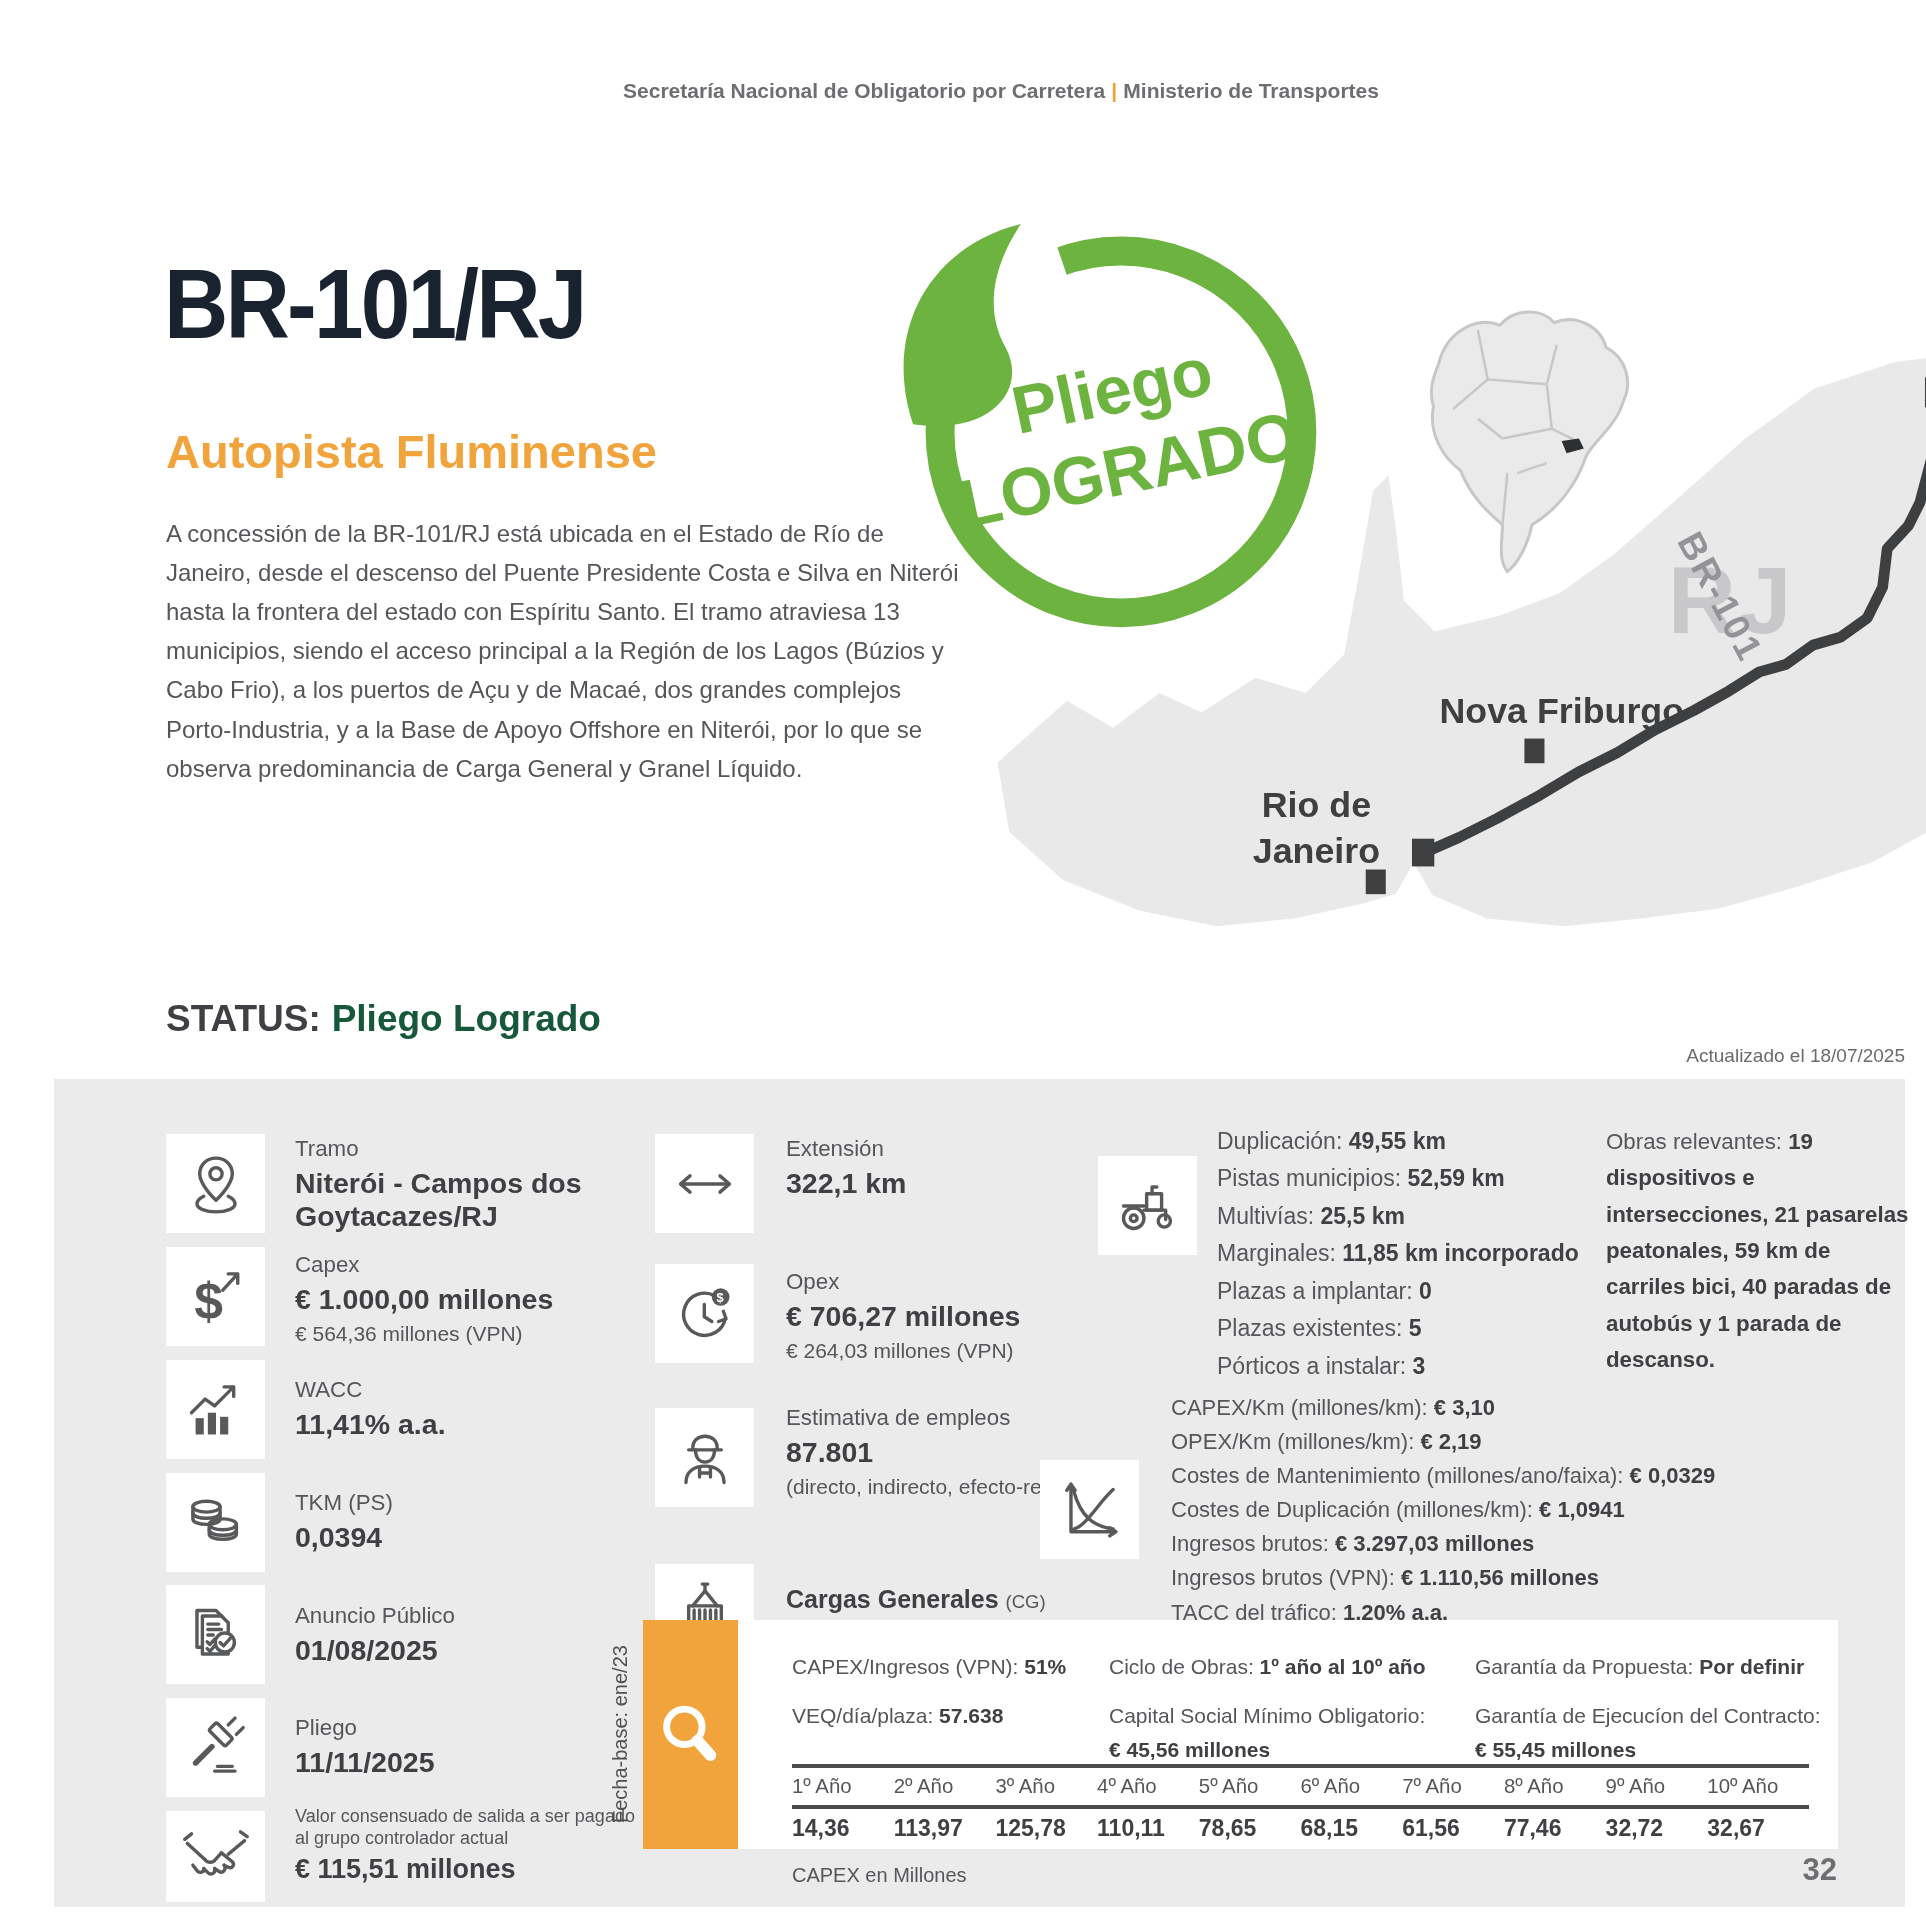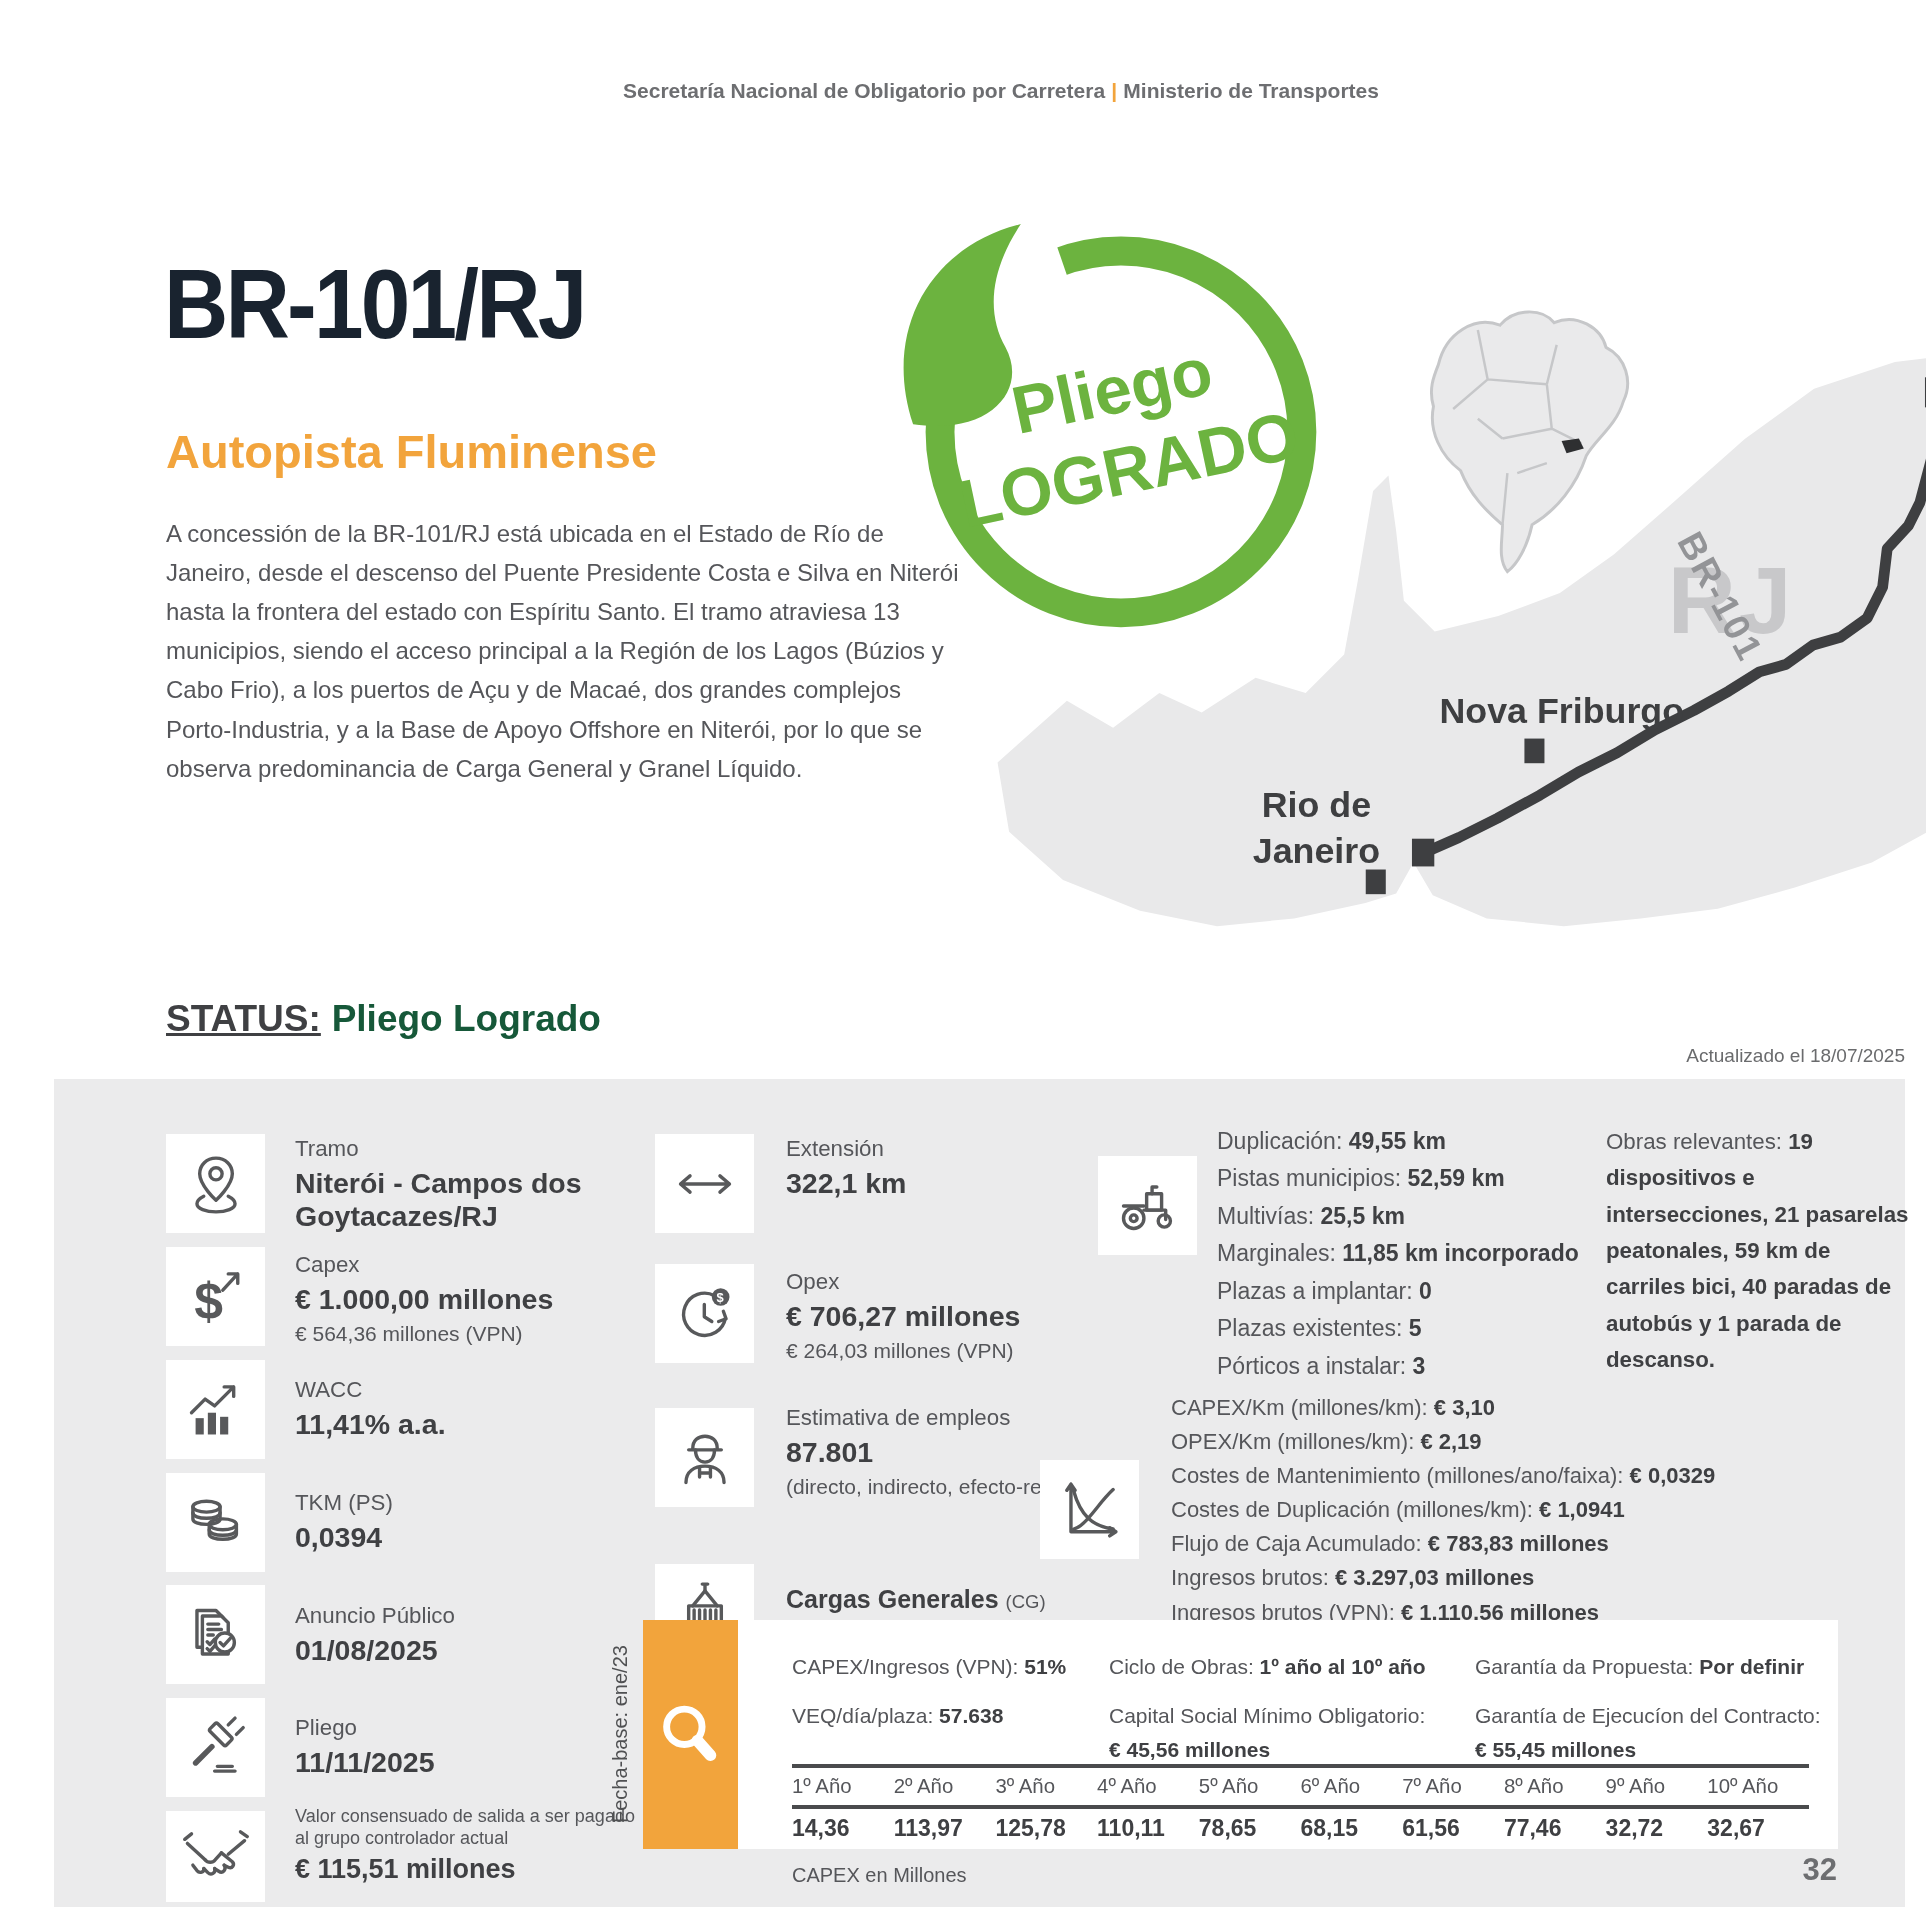--- a/index.html
+++ b/index.html
@@ -11,21 +11,21 @@
   .abs{position:absolute;}
 
   .header{top:79px;left:0;width:100%;text-align:center;font-size:21px;font-weight:700;color:#6D6E71;}
   .header .sep{color:#F2A43C;font-weight:700;padding:0 6.2px;}
 
   .title{left:164px;top:247px;font-size:99px;font-weight:800;color:#19232F;letter-spacing:-3.1px;transform:scaleX(.9);transform-origin:left top;white-space:nowrap;}
   .subtitle{left:166px;top:424px;font-size:47px;font-weight:700;color:#F2A43C;white-space:nowrap;}
   .description{left:166px;top:514px;width:799px;font-size:24px;line-height:1.63;color:#55565A;}
 
   .status{left:166px;top:998px;font-size:37px;font-weight:800;white-space:nowrap;}
-  .status .s-label{color:#3F4043;text-decoration:underline;}
+  .status .s-label{color:#3F4043;}
   .status .s-value{color:#165839;padding-left:10.8px;}
   .updated{top:1045px;right:97px;font-size:19px;color:#6A6B6D;}
 
   .panel{left:54px;top:1079px;width:1851px;height:828px;background:#EBEBEC;}
 
   .ibox{position:absolute;background:#ffffff;width:99px;height:99px;display:flex;align-items:center;justify-content:center;}
   .ibox svg{width:68px;height:68px;stroke:#58595B;fill:none;stroke-width:5;stroke-linecap:round;stroke-linejoin:round;}
   .ctext{position:absolute;line-height:1.16;}
   .lbl{font-size:22.3px;color:#55565A;margin-bottom:5.4px;}
   .val{font-size:28.5px;font-weight:700;color:#3F4043;}
@@ -285,21 +285,20 @@
       <path d="M22 12 V82 H88 M22 12 l-6 9 M22 12 l6 9 M88 82 l-9 -6 M88 82 l-9 6"></path>
       <path d="M26 22 C36 58 54 74 84 78"></path>
       <path d="M26 78 C44 74 62 40 84 20"></path>
     </svg>
 </div>
 <div class="abs fin">
   <div><span>CAPEX/Km (millones/km):</span> <b>€ 3,10</b></div>
   <div><span>OPEX/Km (millones/km):</span> <b>€ 2,19</b></div>
   <div><span>Costes de Mantenimiento (millones/ano/faixa):</span> <b>€ 0,0329</b></div>
   <div><span>Costes de Duplicación (millones/km):</span> <b>€ 1,0941</b></div>
-  <div><span>Flujo de Caja Acumulado:</span> <b>€ 783,83 millones</b></div>
   <div><span>Ingresos brutos:</span> <b>€ 3.297,03 millones</b></div>
   <div><span>Ingresos brutos (VPN):</span> <b>€ 1.110,56 millones</b></div>
   <div><span>TACC del tráfico:</span> <b>1,20% a.a.</b></div>
 </div>
 
 <div class="abs bottom-white"></div>
 <div class="abs orange-block">
   <svg viewBox="0 0 100 100">
       <circle cx="42" cy="40" r="23" stroke="#ffffff" stroke-width="9" fill="none"></circle>
       <path d="M59 58 L76 77" stroke="#ffffff" stroke-width="15" stroke-linecap="round" fill="none"></path>

